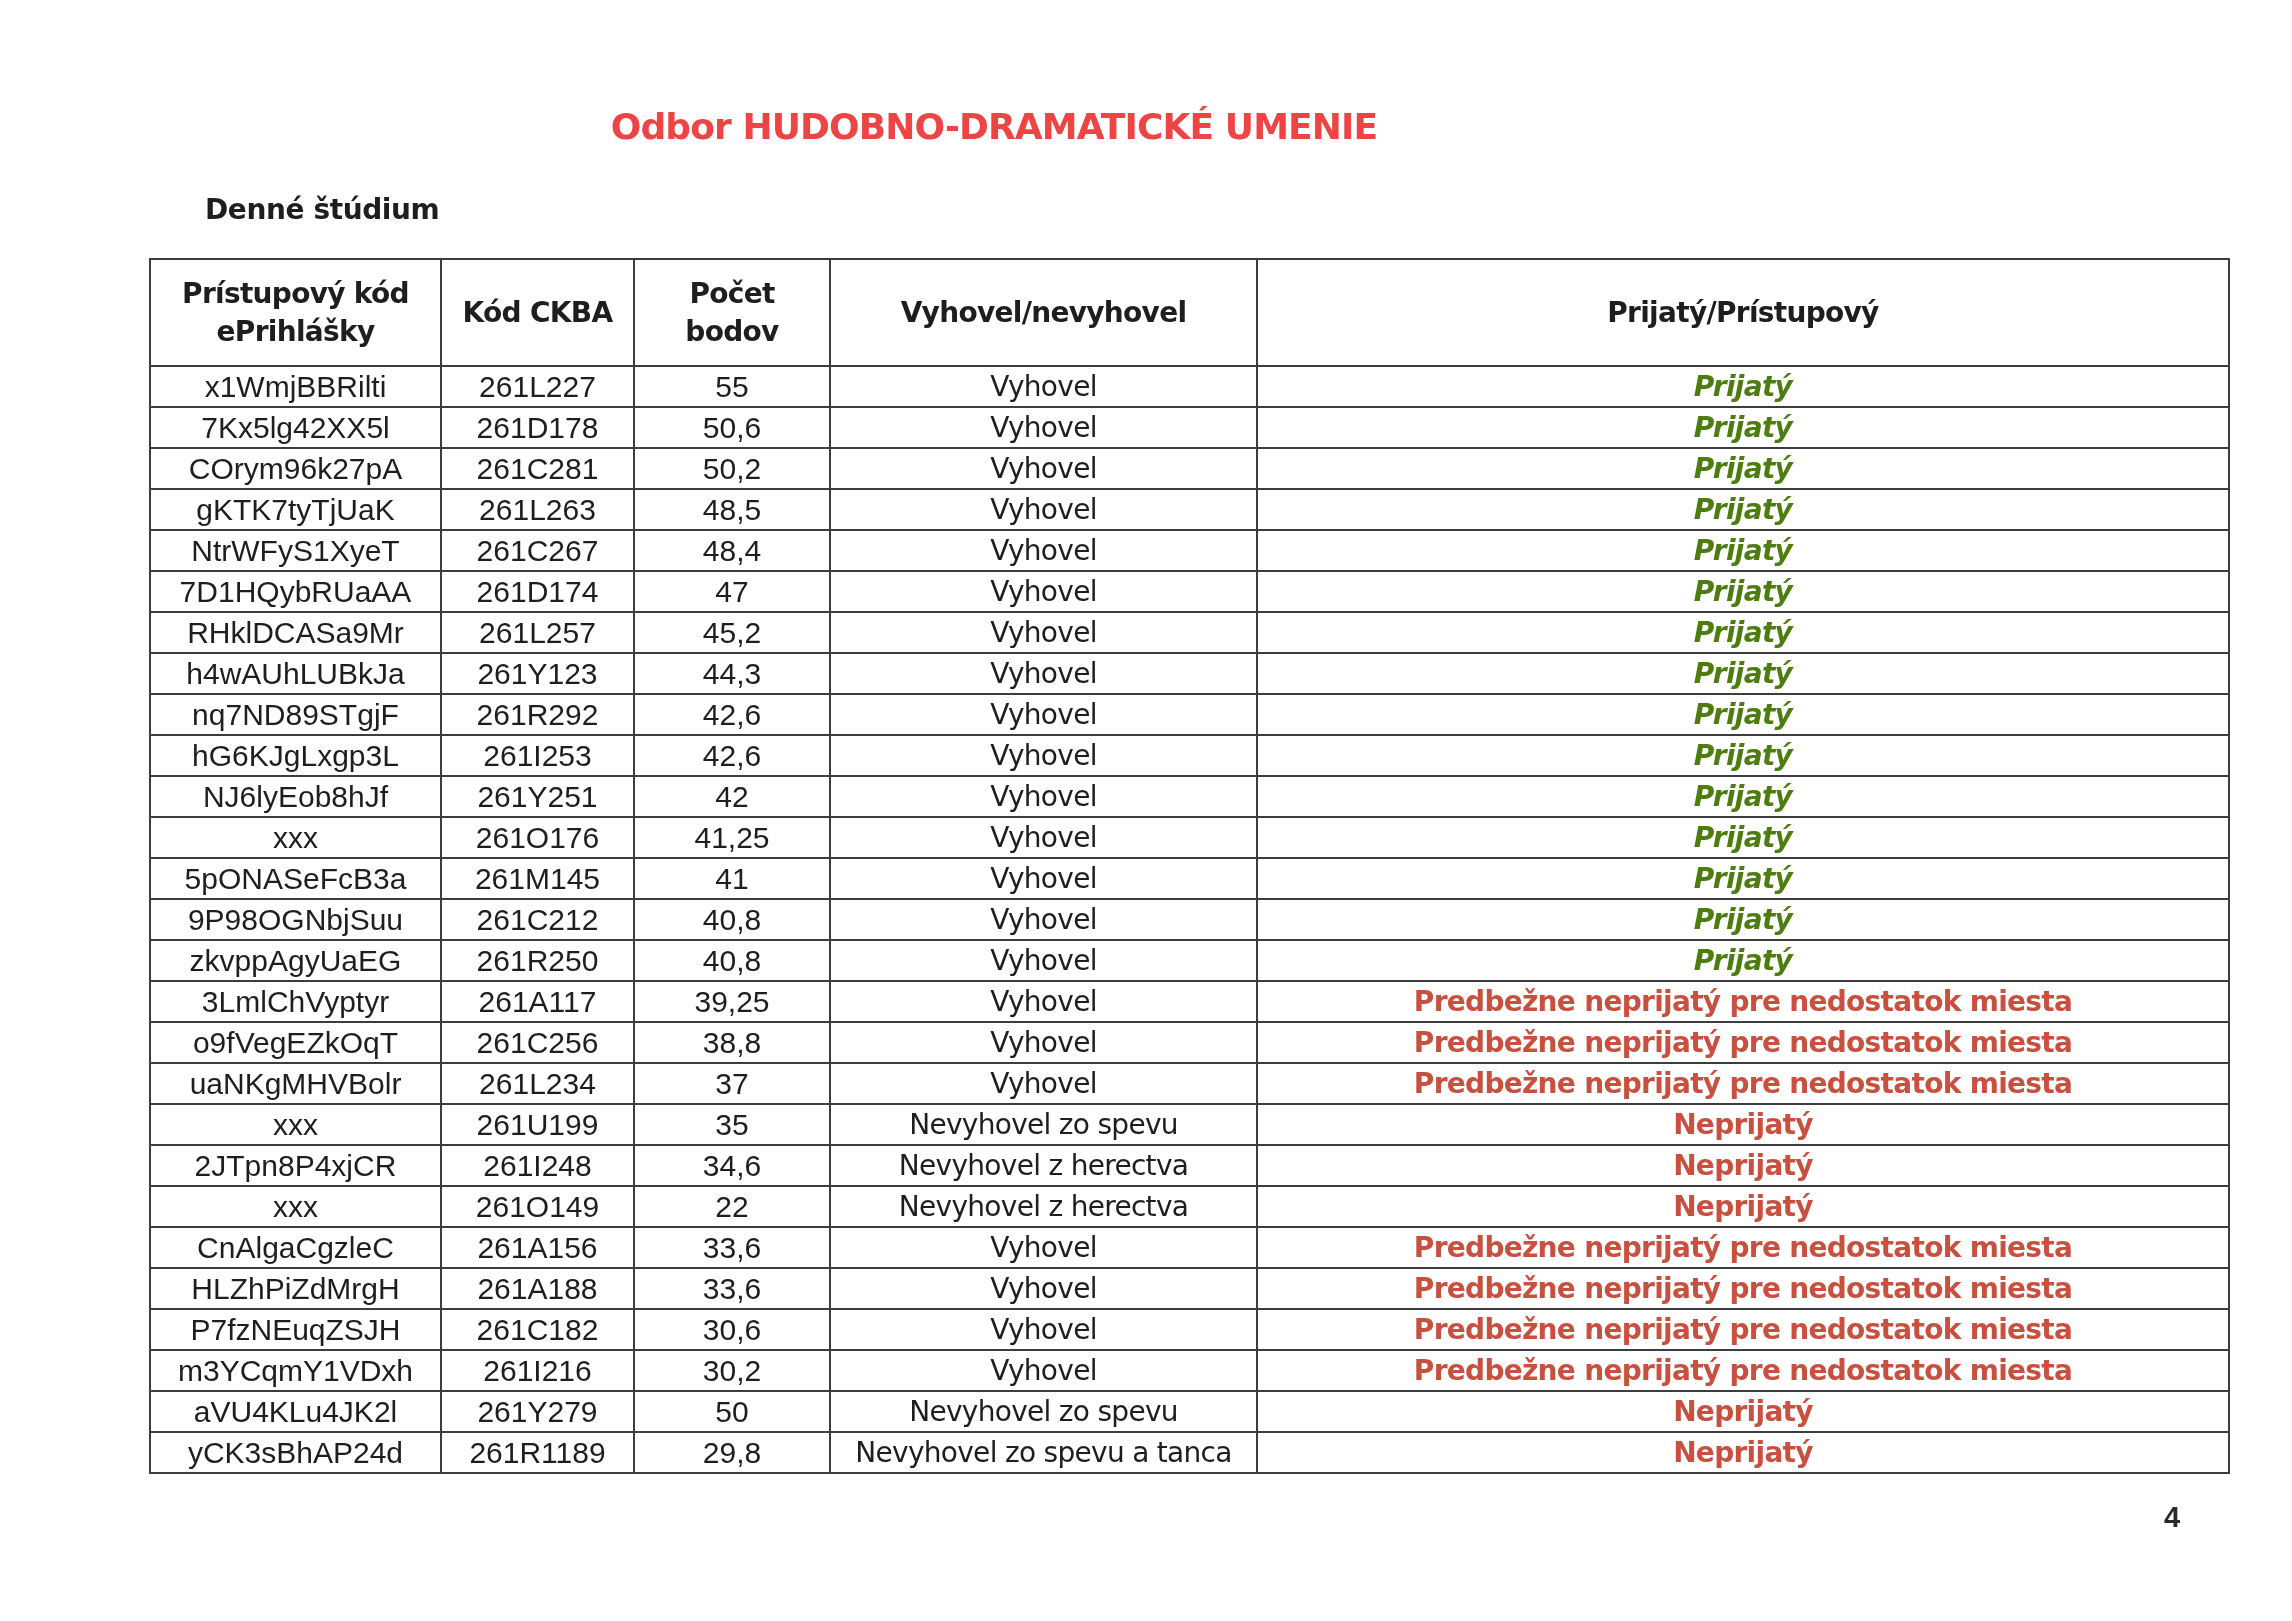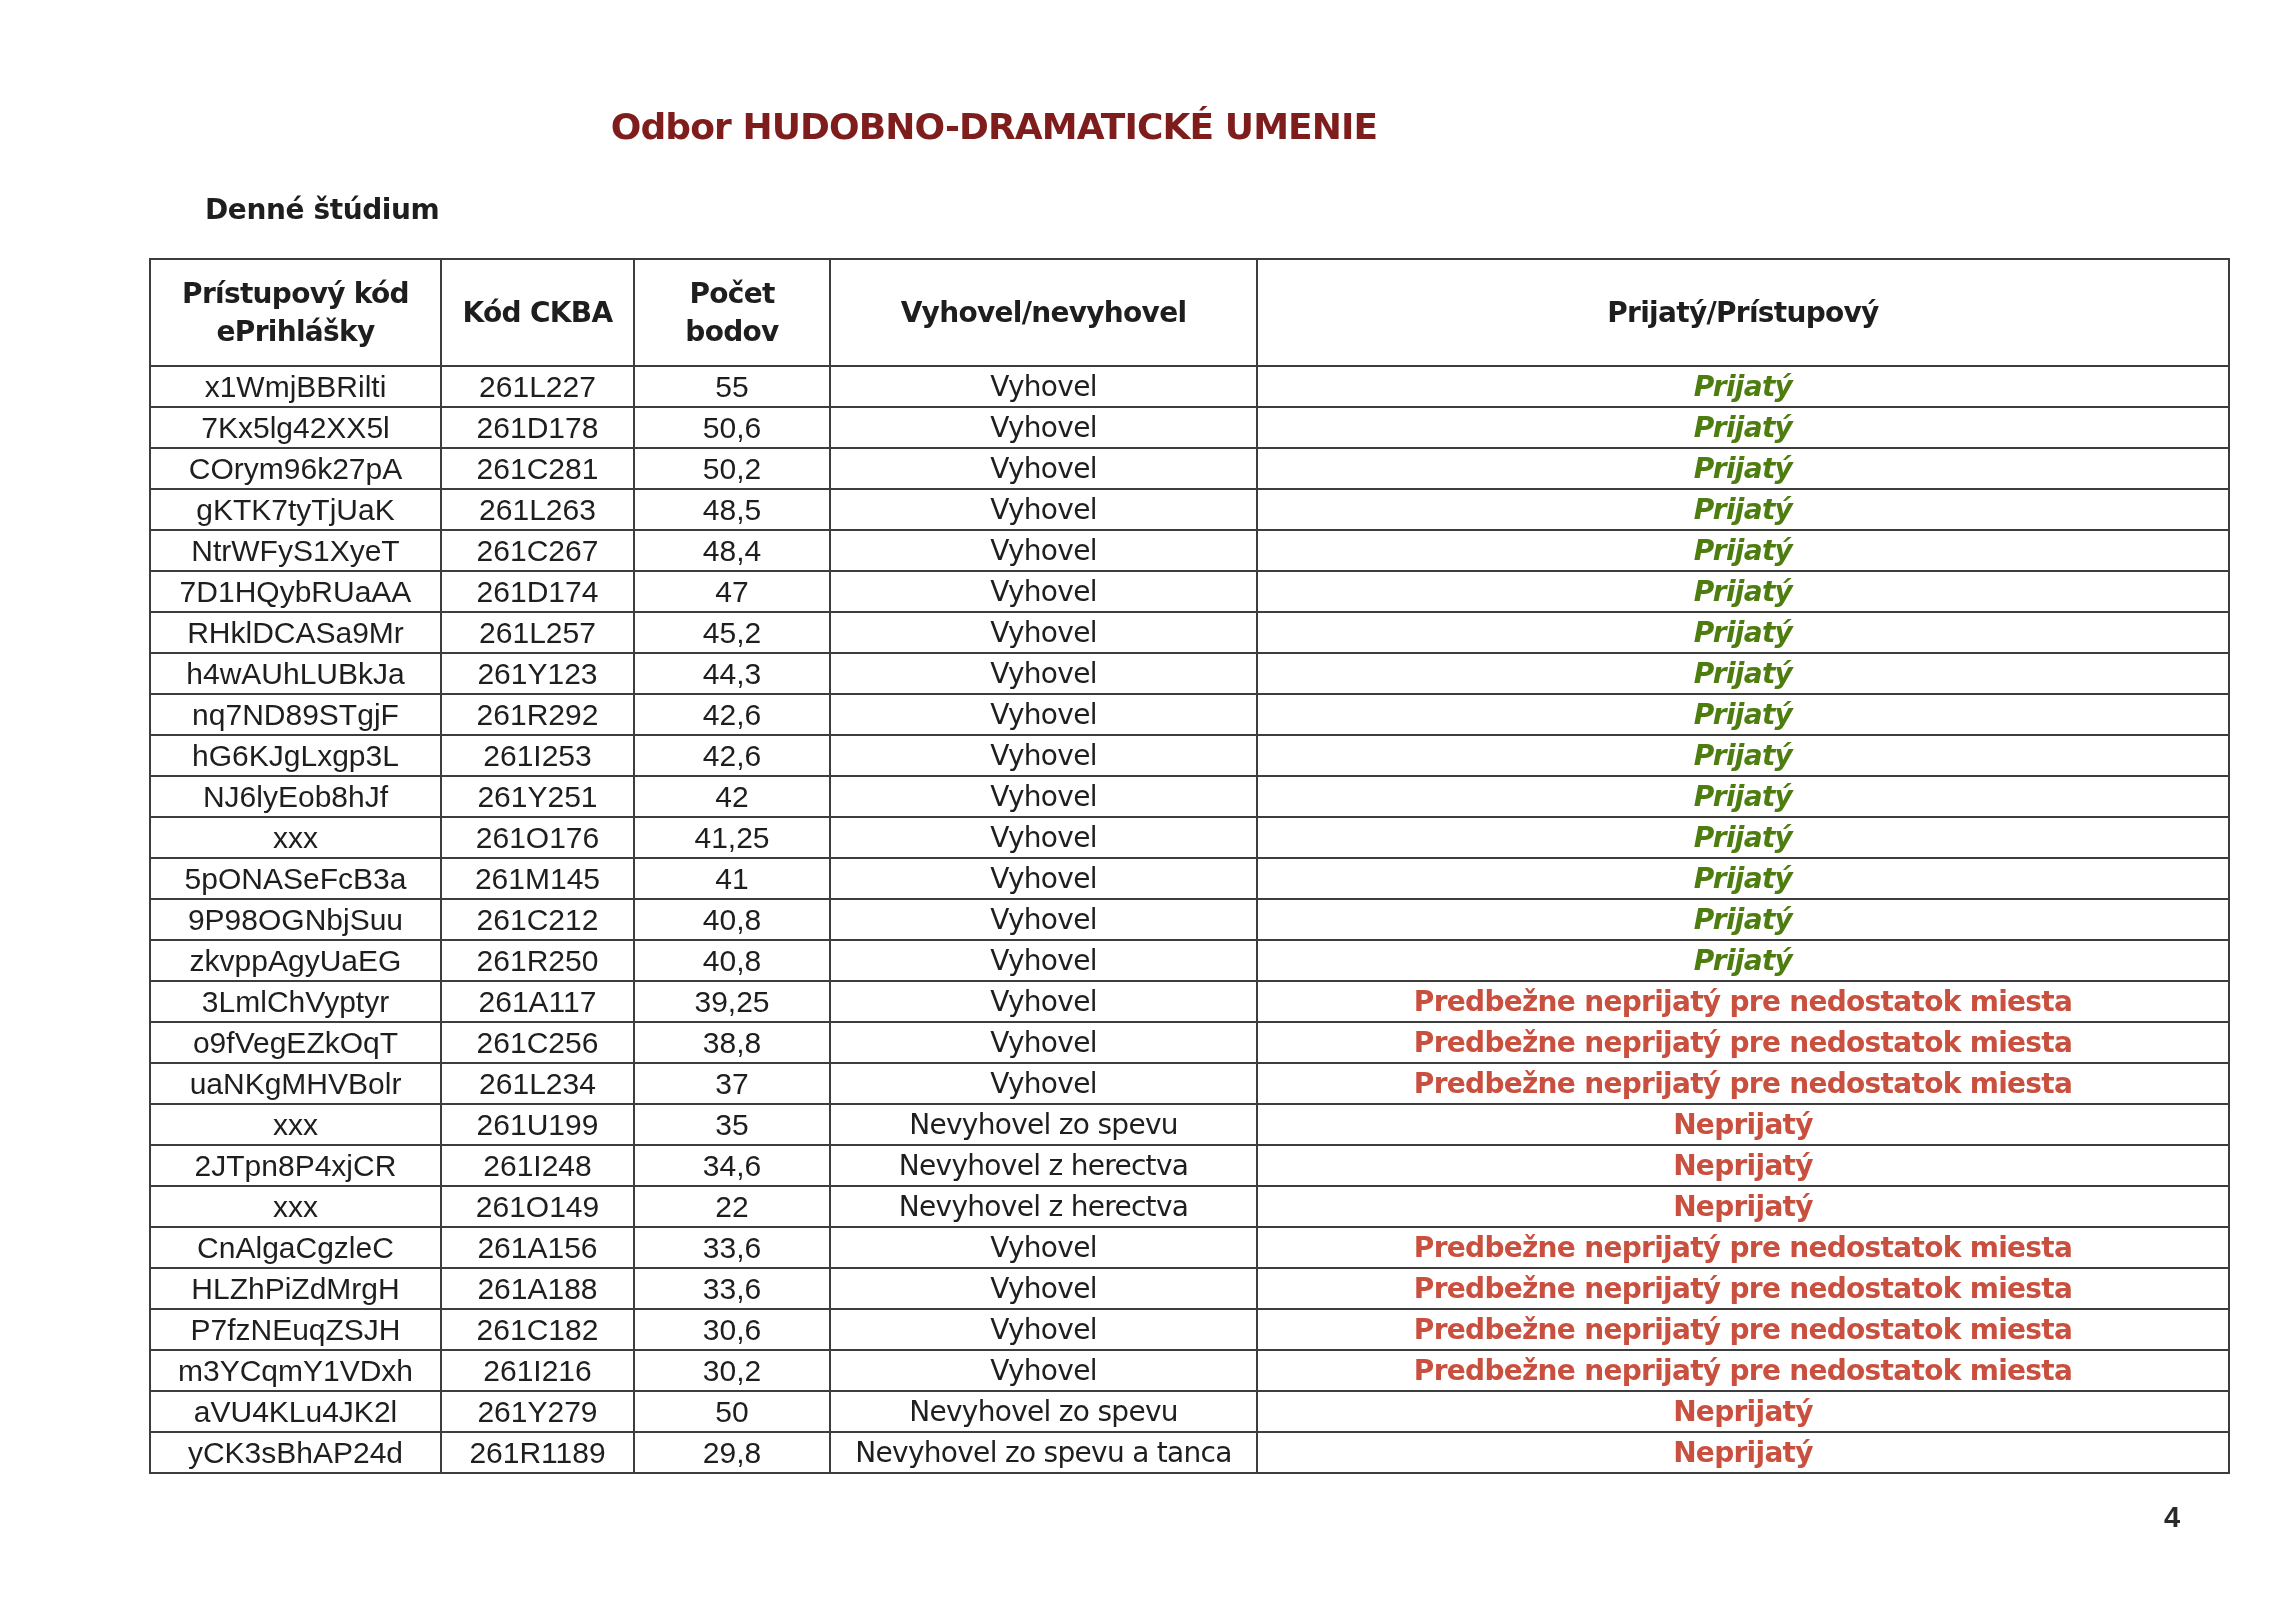--- a/index.html
+++ b/index.html
@@ -1,20 +1,20 @@
 <!DOCTYPE html>
 <html style="font-size:14.3px"><head>
   <meta charset="utf-8">
   <style>
     html, body { margin: 0; padding: 0; background: #ffffff; }
     body { width: 2293px; height: 1621px; position: relative; overflow: hidden;
            font-family: "Liberation Sans", sans-serif; color: #1e1e1e; }
     .title { position: absolute; left: 0; width: 1863px; top: 106px; text-align: center;
              font-family: "DejaVu Sans", sans-serif; font-weight: bold; font-size: 36px;
-             color: #7f1d1d; letter-spacing: -0.9px; padding-left: 125px; box-sizing: border-box; }
+             color: #ef4444; letter-spacing: -0.9px; padding-left: 125px; box-sizing: border-box; }
     .subtitle { position: absolute; left: 169px; top: 193px; font-family: "DejaVu Sans", sans-serif;
                 font-weight: bold; font-size: 28px; letter-spacing: -0.4px; color: #1e1e1e; margin-left: 36px; }
     table { position: absolute; left: 149px; top: 258px; width: 2080px; border-collapse: collapse;
             table-layout: fixed; }
     th, td { border: 2.2px solid #3d3d3d; text-align: center; padding: 0; }
     th { height: 81px; font-family: "DejaVu Sans", sans-serif; font-weight: bold; font-size: 28px;
          letter-spacing: -0.7px; line-height: 38px; }
     td { height: 39px; font-size: 30px; line-height: 39px; }
     td.c-status { font-family: "DejaVu Sans", sans-serif; font-size: 28px; letter-spacing: -0.7px; border-radius: 15px; }
     td.c-result { font-family: "DejaVu Sans", sans-serif; font-weight: bold; font-size: 28px; letter-spacing: -0.7px; }

